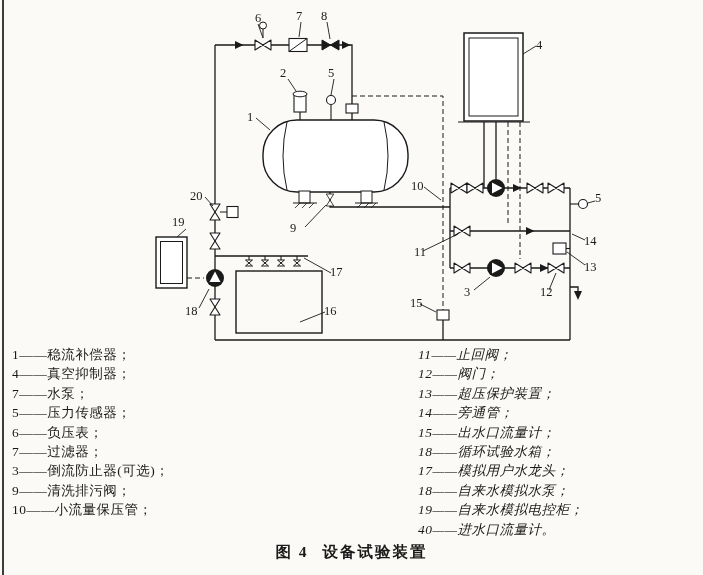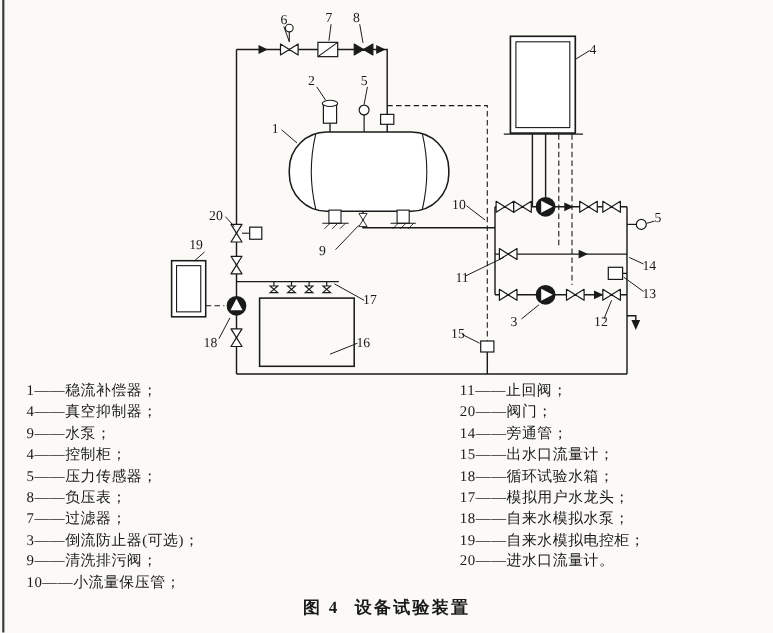--- a/index.html
+++ b/index.html
@@ -4,22 +4,22 @@
 <style>
   html,body{margin:0;padding:0;}
   body{
     width:703px;height:575px;position:relative;overflow:hidden;
     background:#fbfaf6;color:#1a1a1a;
     font-family:"Liberation Serif","DejaVu Serif",serif;
   }
   .page-edge{position:absolute;left:2px;top:0;width:1.5px;height:575px;background:#3c3c3c;}
   .diagram{position:absolute;left:0;top:0;}
   .legend-col{position:absolute;top:345px;font-size:13.5px;line-height:19.4px;letter-spacing:.5px;white-space:nowrap;}
-  .legend-col.left{left:24px;}
-  .legend-col.right{left:418px;}
+  .legend-col.left{left:12px;}
+  .legend-col.right{left:418px;font-style:italic;}
   .caption{position:absolute;top:542px;left:0;width:100%;text-align:center;
     font-weight:bold;font-size:15.5px;letter-spacing:2px;}
   .caption span{margin:13px 7px;}
   text.num{font-family:"Liberation Serif","DejaVu Serif",serif;font-size:12.5px;fill:#1a1a1a;}
 </style>
 </head>
 <body>
 
 <div class="page-edge"></div>
 
@@ -192,36 +192,36 @@
     <text class="num" x="330" y="276">17</text>
     <text class="num" x="185" y="315">18</text>
     <text class="num" x="172" y="226">19</text>
     <text class="num" x="190" y="200">20</text>
   </g>
 </svg>
 
 <div class="legend-col left">
   <div class="lrow">1——稳流补偿器；</div>
   <div class="lrow">4——真空抑制器；</div>
-  <div class="lrow">9——水泵；</div>
-  <div class="lrow">4——控制柜；</div>
+  <div class="lrow">7——水泵；</div>
   <div class="lrow">5——压力传感器；</div>
-  <div class="lrow">8——负压表；</div>
+  <div class="lrow">6——负压表；</div>
   <div class="lrow">7——过滤器；</div>
   <div class="lrow">3——倒流防止器(可选)；</div>
   <div class="lrow">9——清洗排污阀；</div>
   <div class="lrow">10——小流量保压管；</div>
 </div>
 <div class="legend-col right">
   <div class="lrow">11——止回阀；</div>
-  <div class="lrow">20——阀门；</div>
+  <div class="lrow">12——阀门；</div>
+  <div class="lrow">13——超压保护装置；</div>
   <div class="lrow">14——旁通管；</div>
   <div class="lrow">15——出水口流量计；</div>
   <div class="lrow">18——循环试验水箱；</div>
   <div class="lrow">17——模拟用户水龙头；</div>
   <div class="lrow">18——自来水模拟水泵；</div>
   <div class="lrow">19——自来水模拟电控柜；</div>
-  <div class="lrow">20——进水口流量计。</div>
+  <div class="lrow">40——进水口流量计。</div>
 </div>
 
 <div class="caption">
   <span>图 4</span><span>设备试验装置</span>
 </div>
 
 </body></html>

